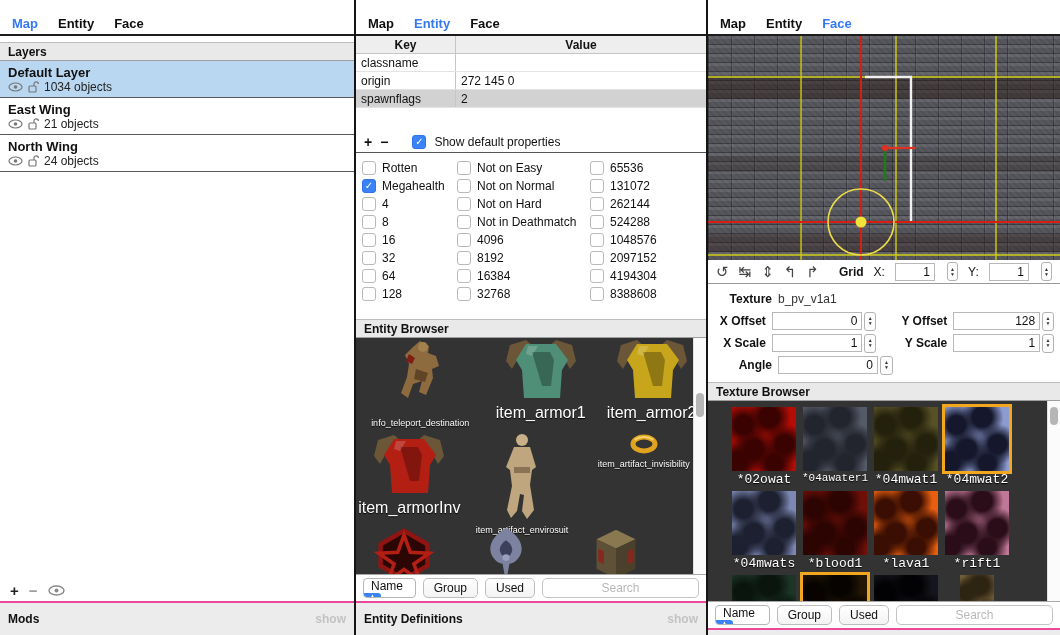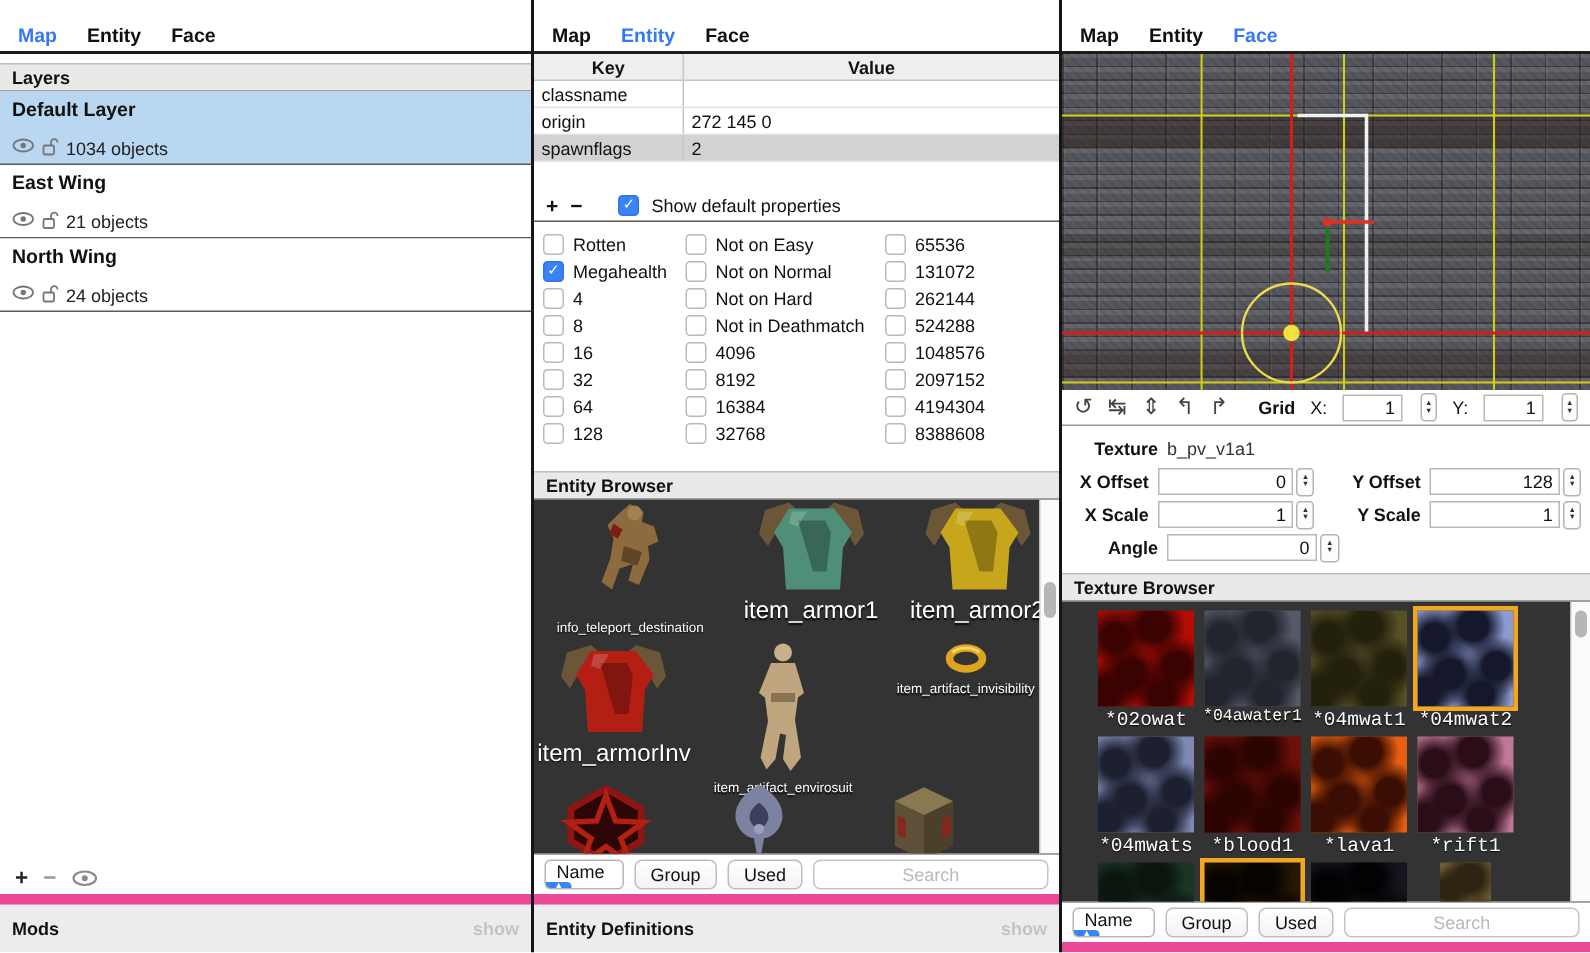--- a/index.html
+++ b/index.html
@@ -12,30 +12,30 @@
 
   
   .tabbar { height:24px; display:flex; align-items:center; gap:20px; padding:0 0 0 12px;
             background:#fff; border-bottom:2px solid #1c1c1c; flex:0 0 auto;margin-top:12px;}
   .tab { font-weight:bold; font-size:13px; color:#0f0f0f; cursor:default; }
   .tab.active { color:#3478f6; }
 
   
   .sechead { height:19px; background:#e9e9e9; border-top:1px solid #bdbdbd; border-bottom:1px solid #9f9f9f;
              display:flex; align-items:center; padding:0 8px; font-weight:bold; flex:0 0 auto;}
-  .footbar { height:20px; background:#ececec; border-top:7px solid #ec4899; display:flex; align-items:center;
+  .footbar { height:20px; background:#ececec; border-top:2px solid #ec4899; display:flex; align-items:center;
              justify-content:space-between; padding:16px 8px; font-weight:bold; flex:0 0 auto;}
   .footbar .show { font-weight:bold; color:#c3c3c3; }
 
   
   .gap6 { height:6px; flex:0 0 auto; }
   .layer { padding:4px 8px 3px 8px; border-bottom:1px solid #5a5a5a; background:#fff; }
   .layer.sel { background:#b9d7f1; }
   .layer .lname { font-weight:bold; font-size:13px; }
-  .layer .linfo { display:flex; gap:5px; margin-top:12px; color:#222; }
+  .layer .linfo { display:flex; align-items:center; gap:5px; margin-top:0; color:#222; }
   .lefttool { height:22px; display:flex; align-items:center; gap:10px; padding:0 10px; flex:0 0 auto;}
   .lefttool .plus { font-weight:bold; font-size:15px; color:#222; }
   .lefttool .minus { font-weight:bold; font-size:15px; color:#999; }
 
   
   .kvhead { display:flex; height:18px; background:#eeeeee; border-bottom:1px solid #c6c6c6; font-weight:bold; flex:0 0 auto;}
   .kvhead > div { display:flex; align-items:center; justify-content:center; }
   .kvk { width:100px; border-right:1px solid #c6c6c6; }
   .kvv { flex:1; }
   .kvrow { display:flex; height:18px; border-bottom:1px solid #e3e3e3; background:#fff; }

